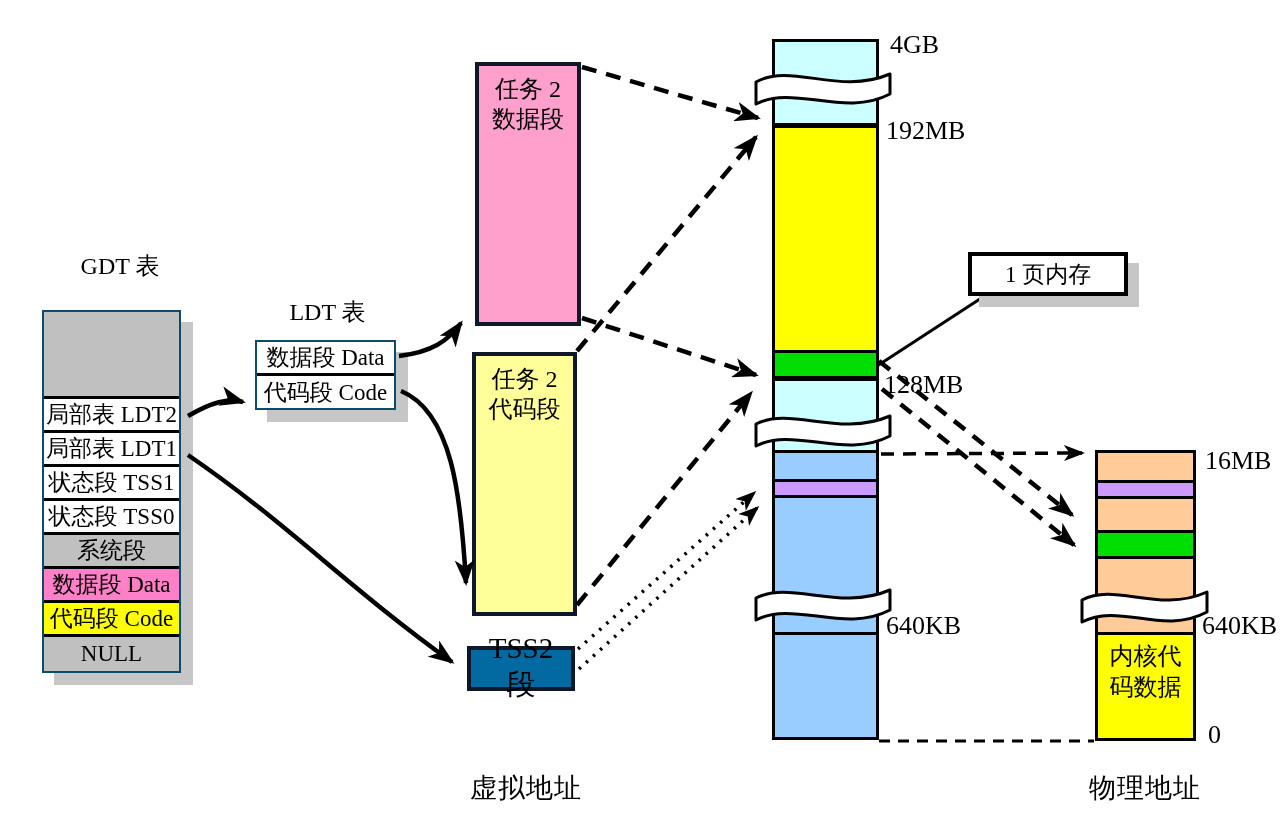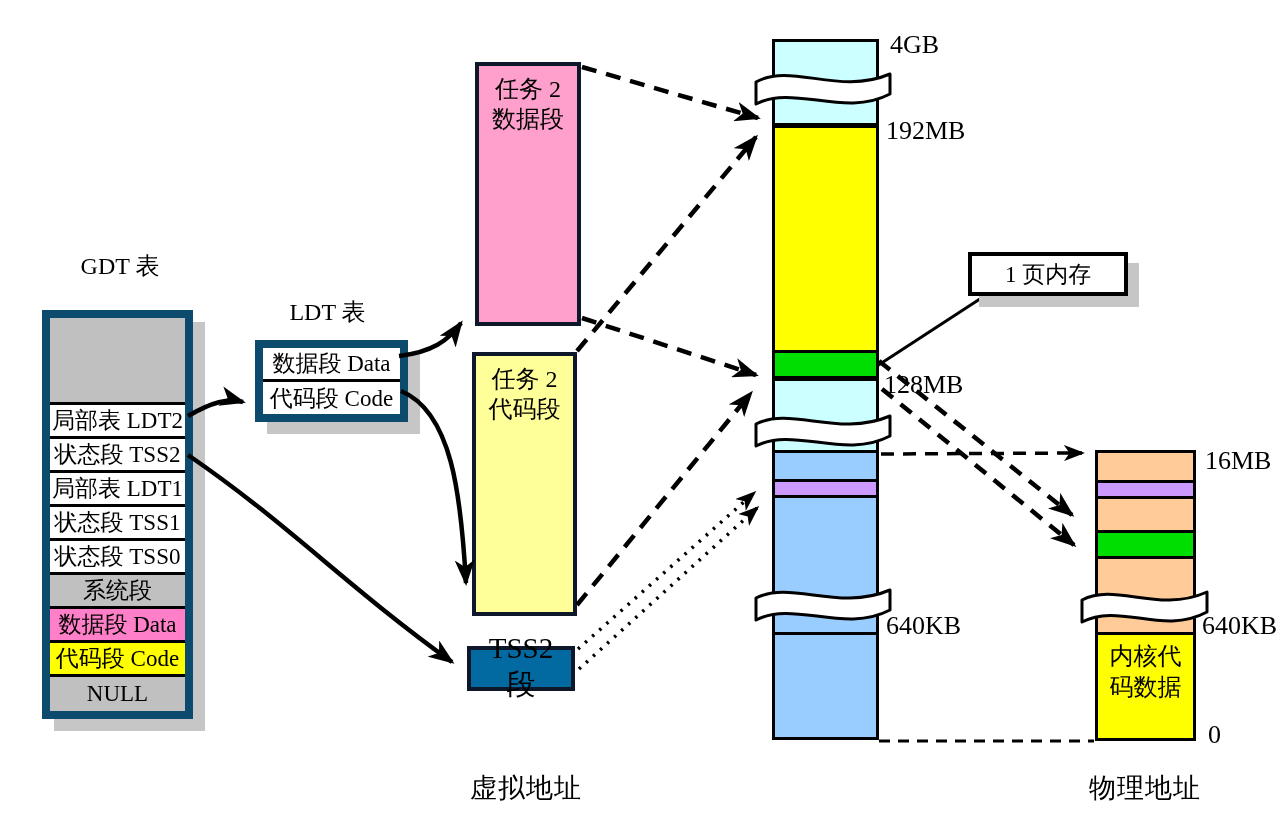--- a/index.html
+++ b/index.html
@@ -3,21 +3,21 @@
 <meta charset="utf-8">
 <style>
   html,body{margin:0;padding:0;background:#ffffff;}
   .stage{position:relative;width:1288px;height:816px;background:#ffffff;overflow:hidden;
          font-family:"Liberation Serif","DejaVu Serif",serif;color:#000;}
   .overlay{position:absolute;left:0;top:0;width:1288px;height:816px;z-index:3;pointer-events:none;}
   .lbl{position:absolute;z-index:4;white-space:nowrap;}
   .ttl{font-size:24px;text-align:center;}
   .axis{font-size:27px;text-align:center;letter-spacing:1px;}
   .scale{font-size:26px;}
-  .tbox{position:absolute;z-index:2;border:8px solid #0c4a6e;background:#fef9c3;
+  .tbox{position:absolute;z-index:2;border:2px solid #0c4a6e;background:#fef9c3;
         box-shadow:12px 12px 0 #c6c6c6;}
   .cell{box-sizing:content-box;border-bottom:3px solid #000;font-size:23px;
         display:flex;align-items:center;justify-content:center;overflow:hidden;background:#fff;}
   .cell.last{border-bottom:none;}
   .cell.g{background:#C0C0C0;}
   .cell.p{background:#FF80C8;}
   .cell.y{background:#FFFF00;}
   .segbox{position:absolute;z-index:1;border:4px solid #0f172a;text-align:center;}
   .segbox .tline{font-size:24px;line-height:30px;}
   .col{position:absolute;z-index:1;border:3px solid #000;}
@@ -32,21 +32,20 @@
 </head>
 <body>
 
 <div class="stage">
 
   <div class="lbl ttl" style="left:55px;top:250px;width:130px;">GDT 表</div>
 
   <div class="tbox" style="left:42px;top:310px;width:135px;">
     <div class="cell g" style="height:84px;"></div>
     <div class="cell" style="height:31px;">局部表 LDT2</div>
-    <div class="cell" style="height:31px;">状态段 TSS2</div>
     <div class="cell" style="height:31px;">局部表 LDT1</div>
     <div class="cell" style="height:31px;">状态段 TSS1</div>
     <div class="cell" style="height:31px;">状态段 TSS0</div>
     <div class="cell g" style="height:31px;">系统段</div>
     <div class="cell p" style="height:31px;">数据段 Data</div>
     <div class="cell y" style="height:31px;">代码段 Code</div>
     <div class="cell g last" style="height:34px;text-align:center;">NULL</div>
   </div>
 
   <div class="lbl ttl" style="left:265px;top:296px;width:125px;">LDT 表</div>

